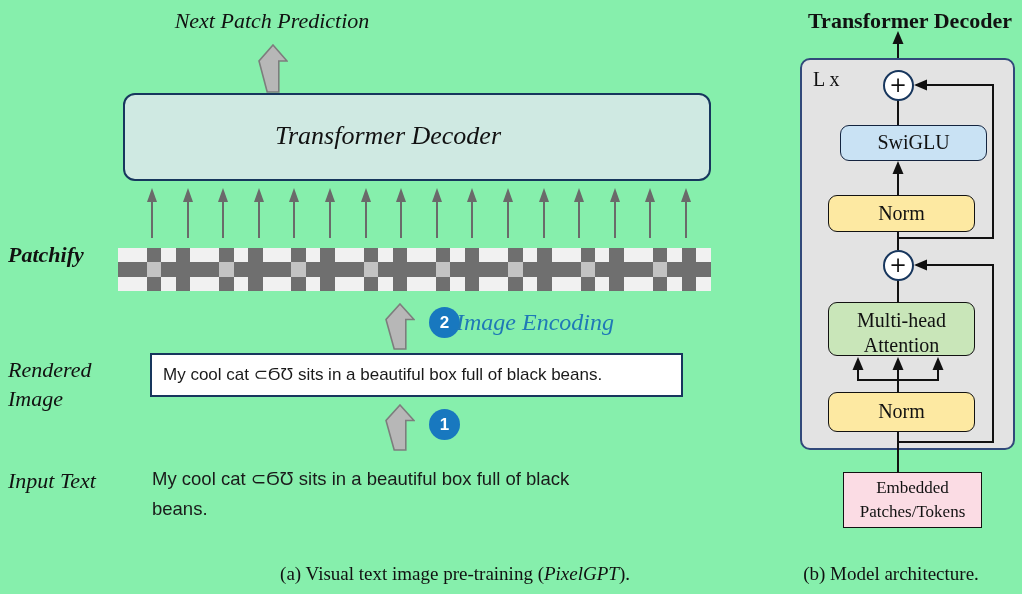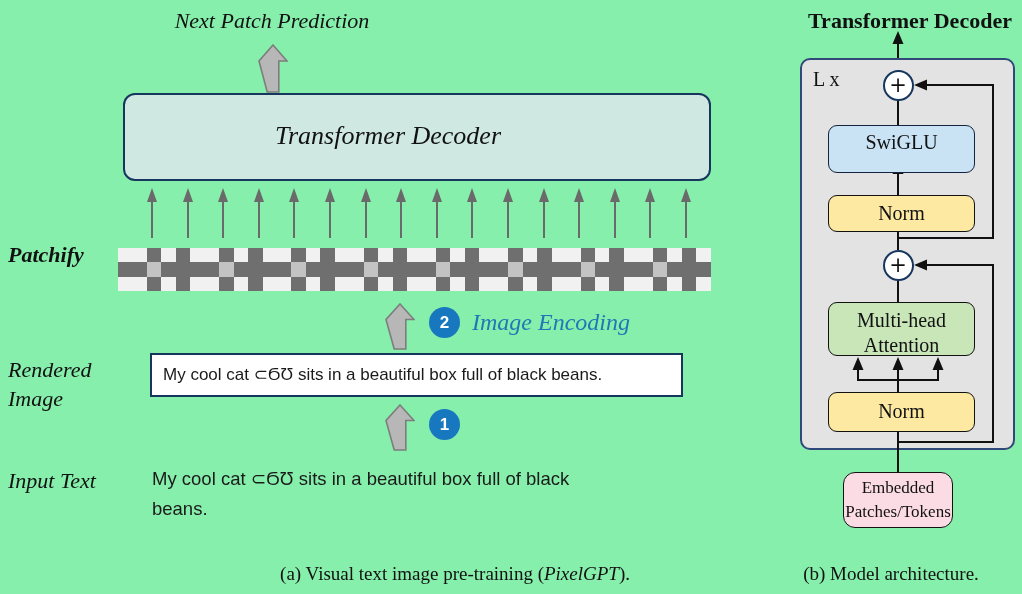--- a/index.html
+++ b/index.html
@@ -43,26 +43,26 @@
   #panel-b{position:absolute;left:760px;top:0;width:262px;height:594px;}
   .pb-title{position:absolute;left:38px;top:8px;width:224px;text-align:center;font-weight:bold;
             font-size:22px;white-space:nowrap;z-index:3;}
   .pb-box{position:absolute;left:40px;top:58px;width:215px;height:392px;background:var(--panel-fill);
           border:2.5px solid var(--panel-border);border-radius:10px;box-sizing:border-box;z-index:1;}
   #pb-lines{position:absolute;left:0;top:0;z-index:2;pointer-events:none;}
   #pb-lines line,#pb-lines polyline{stroke:#111;stroke-width:2;fill:none;}
   #pb-lines polygon{fill:#111;}
   .pb-block{position:absolute;left:68px;width:147px;box-sizing:border-box;border:1.6px solid #121212;
             border-radius:9px;text-align:center;font-size:20px;z-index:3;}
-  .pb-swiglu{top:125px;height:48px;line-height:33px;background:var(--swiglu-fill);border-color:#14243f;}
+  .pb-swiglu{top:125px;height:36px;line-height:33px;background:var(--swiglu-fill);border-color:#14243f;margin-left:12px;}
   .pb-norm-top{top:195px;height:37px;line-height:34px;background:var(--norm-fill);}
   .pb-attn{top:302px;height:54px;line-height:25px;padding-top:5px;background:var(--attn-fill);}
   .pb-norm-bottom{top:392px;height:40px;line-height:37px;background:var(--norm-fill);}
-  .pb-embed{position:absolute;left:83px;top:472px;width:110px;height:56px;box-sizing:border-box;
-            border:1.6px solid #121212;border-radius:12px;background:var(--embed-fill);
+  .pb-embed{position:absolute;left:83px;top:472px;width:139px;height:56px;box-sizing:border-box;
+            border:1.6px solid #121212;border-radius:0;background:var(--embed-fill);
             text-align:center;font-size:17px;line-height:24px;padding-top:3px;z-index:3;}
   .plus-circle{position:absolute;width:31px;height:31px;border-radius:50%;background:#fff;
                border:2px solid var(--navy);box-sizing:border-box;display:flex;align-items:center;
                justify-content:center;font-family:"DejaVu Sans",sans-serif;font-size:21px;z-index:4;}
   .pb-loop{position:absolute;left:53px;top:68px;font-size:20px;z-index:3;}
   .caption-b{position:absolute;left:0;top:563px;width:262px;text-align:center;}
 </style>
 </head>
 <body>
 
@@ -271,21 +271,21 @@
     </div>
 
   <div class="abs side-label" style="top:240px;font-weight:bold;">Patchify</div>
 
   <svg class="abs" style="left:385px;top:303px;" width="30" height="47" viewBox="0 0 30 47">
     <polygon points="15,1 29,16.5 20.8,16.5 20.8,46 9.2,46 1,16.5" fill="#b7b7b7" stroke="#7d7d7d" stroke-width="1.6"></polygon>
   </svg>
   <div class="abs step-circle" style="left:429px;top:307px;">
     <span>2</span>
   </div>
-  <div class="abs step-label" style="left:472px;top:307px;">Image Encoding</div>
+  <div class="abs step-label" style="left:456px;top:307px;">Image Encoding</div>
 
   <div class="abs side-label" style="top:355px;">
     <div>Rendered</div>
     <div>Image</div>
   </div>
   <div class="abs rendered-box">
     <div class="rendered-text">My cool cat ⊂ϬƱ sits in a beautiful box full of black beans.</div>
   </div>
 
   <svg class="abs" style="left:385px;top:404px;" width="30" height="47" viewBox="0 0 30 47">

